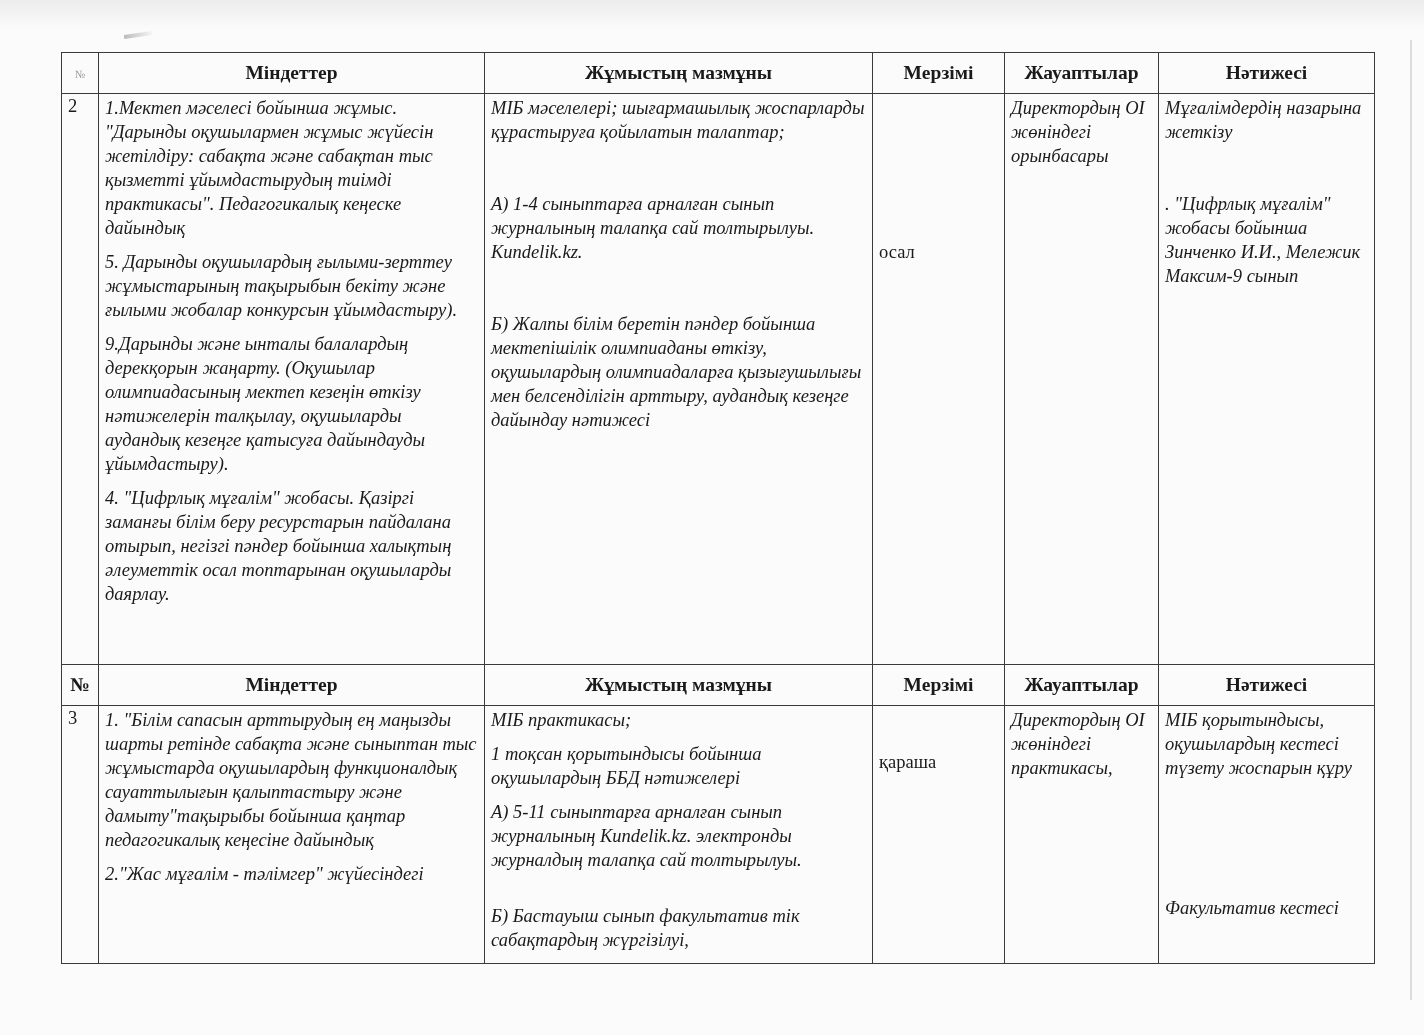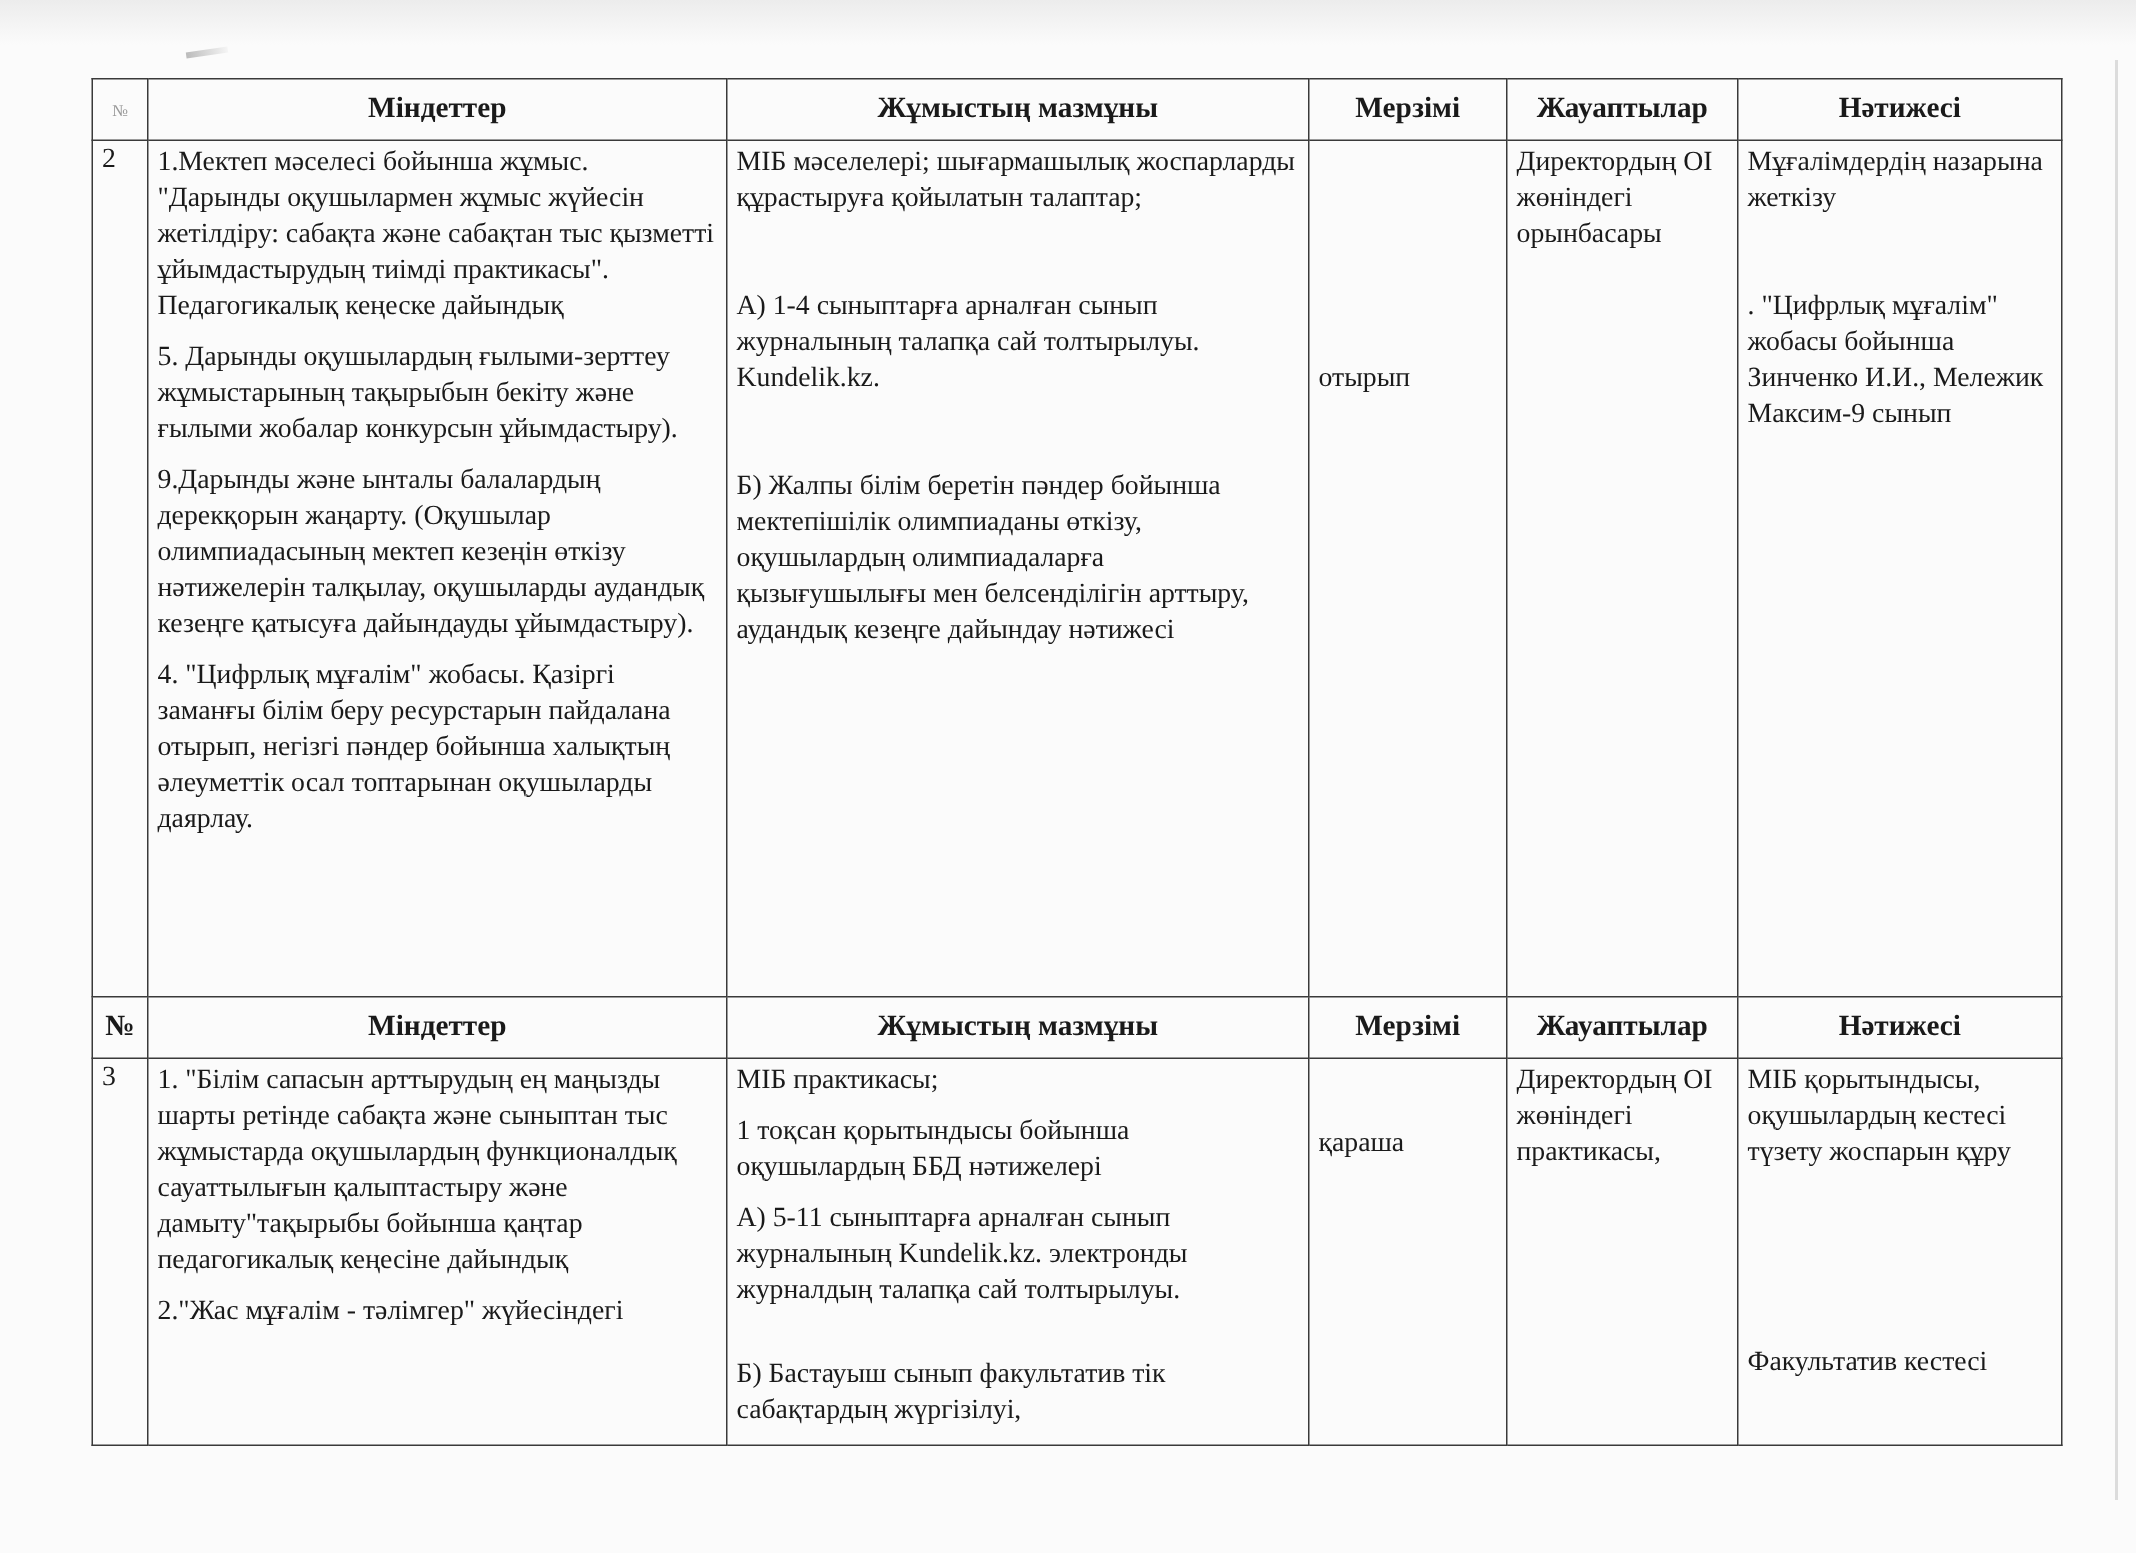--- a/index.html
+++ b/index.html
@@ -36,21 +36,21 @@
     font-weight: bold; text-align: center; vertical-align: middle;
     height: 40px; font-size: 19.5px;
   }
   th.no-hdr { font-size: 17px; }
   .faded { color: #999; font-size: 11px; font-weight: normal; }
   td.num { text-align: left; padding-left: 10px; padding-top: 2px; }
   td .para { margin: 0 0 10px 0; }
   td .gap { height: 48px; }
   td .gap-lg { height: 72px; }
   td .gap-md { height: 24px; }
-  .cell-pad { padding-top: 2px !important; }
+  .cell-pad { padding-top: 2px !important; font-style: italic; }
 </style>
 </head>
 <body>
 
 <div class="page-shadow"></div>
 <div class="scan-mark"></div>
 <div class="right-edge"></div>
 
 <table class="plan">
   <colgroup>
@@ -80,21 +80,21 @@
       <div class="para">9.Дарынды және ынталы балалардың дерекқорын жаңарту. (Оқушылар олимпиадасының мектеп кезеңін өткізу нәтижелерін талқылау, оқушыларды аудандық кезеңге қатысуға дайындауды ұйымдастыру).</div>
       <div class="para" style="margin-bottom:0">4. "Цифрлық мұғалім" жобасы. Қазіргі заманғы білім беру ресурстарын пайдалана отырып, негізгі пәндер бойынша халықтың әлеуметтік осал топтарынан оқушыларды даярлау.</div>
     </td>
     <td class="cell-pad">
       <div>МІБ  мәселелері; шығармашылық жоспарларды құрастыруға қойылатын талаптар;</div>
       <div class="gap"></div>
       <div>А) 1-4 сыныптарға арналған сынып журналының талапқа сай толтырылуы. Kundelik.kz.</div>
       <div class="gap"></div>
       <div>Б) Жалпы білім беретін пәндер бойынша мектепішілік олимпиаданы өткізу, оқушылардың олимпиадаларға қызығушылығы мен белсенділігін арттыру, аудандық кезеңге дайындау нәтижесі</div>
     </td>
-    <td style="padding-top:146px">отырып</td>
+    <td style="padding-top:146px">осал</td>
     <td class="cell-pad">Директордың ОІ жөніндегі орынбасары</td>
     <td class="cell-pad">
       <div>Мұғалімдердің назарына жеткізу</div>
       <div class="gap"></div>
       <div>. "Цифрлық мұғалім" жобасы бойынша Зинченко И.И., Мележик Максим-9 сынып</div>
     </td>
   </tr>
 
   <tr style="height:39px">
     <th class="no-hdr">№</th>

